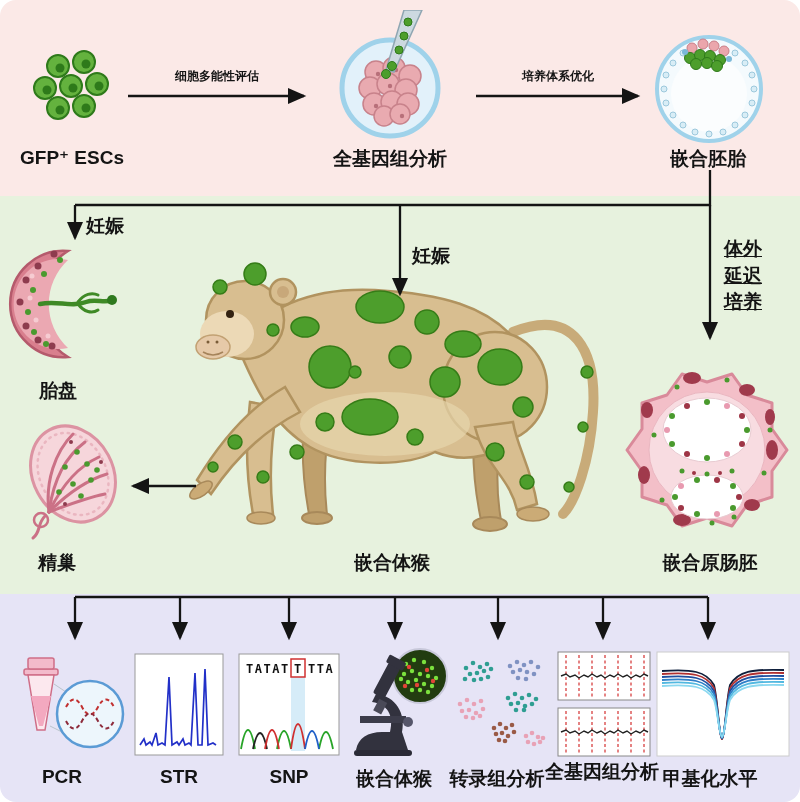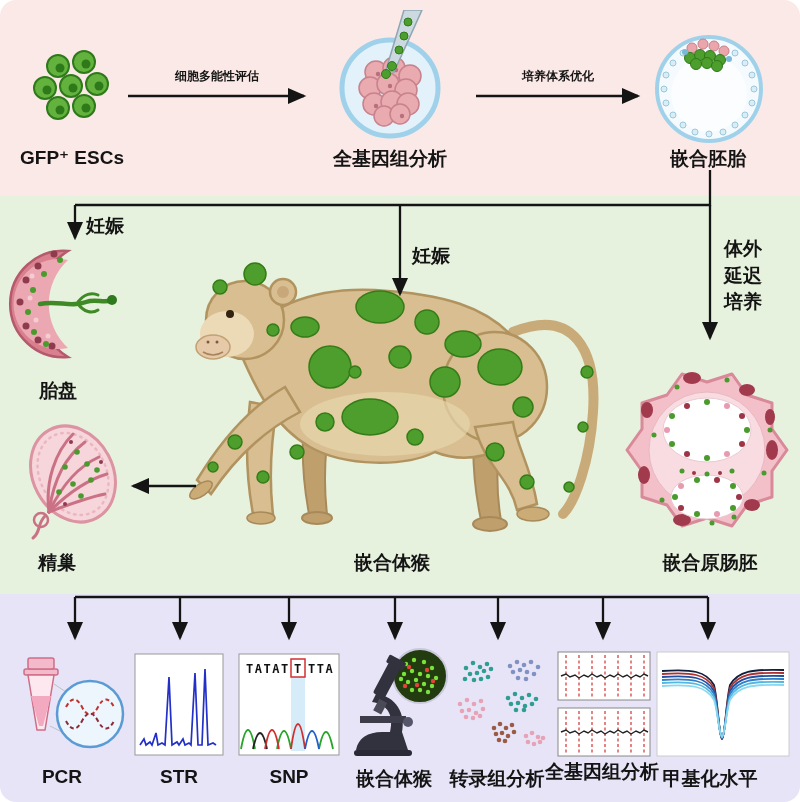--- a/index.html
+++ b/index.html
@@ -5,21 +5,21 @@
   html,body{margin:0;padding:0;background:#ffffff;font-family:"Liberation Sans","DejaVu Sans",sans-serif;}
   .figure{position:relative;width:800px;height:802px;border-radius:16px;overflow:hidden;background:#fff;}
   .sec{position:absolute;left:0;width:800px;}
   .sec-top{top:0;height:196px;background:#fbe9e7;}
   .sec-mid{top:196px;height:398px;background:#e7f2de;}
   .sec-bot{top:594px;height:208px;background:#e6e4f6;}
   .abs{position:absolute;}
   .lbl{position:absolute;font-weight:700;color:#141414;font-size:19px;white-space:nowrap;}
   .lbl.c{transform:translateX(-50%);}
   .steplbl{font-size:12px;}
-  .wraplbl{white-space:normal;word-break:break-all;width:52px;line-height:1.4;}
+  .wraplbl{white-space:normal;word-break:break-all;width:52px;line-height:1.4;text-decoration:underline;}
   svg{display:block;}
   .overlay{position:absolute;left:0;top:0;pointer-events:none;}
 </style>
 </head>
 <body>
 
 <div class="figure">
 
   <div class="sec sec-top"></div>
   <div class="sec sec-mid"></div>

